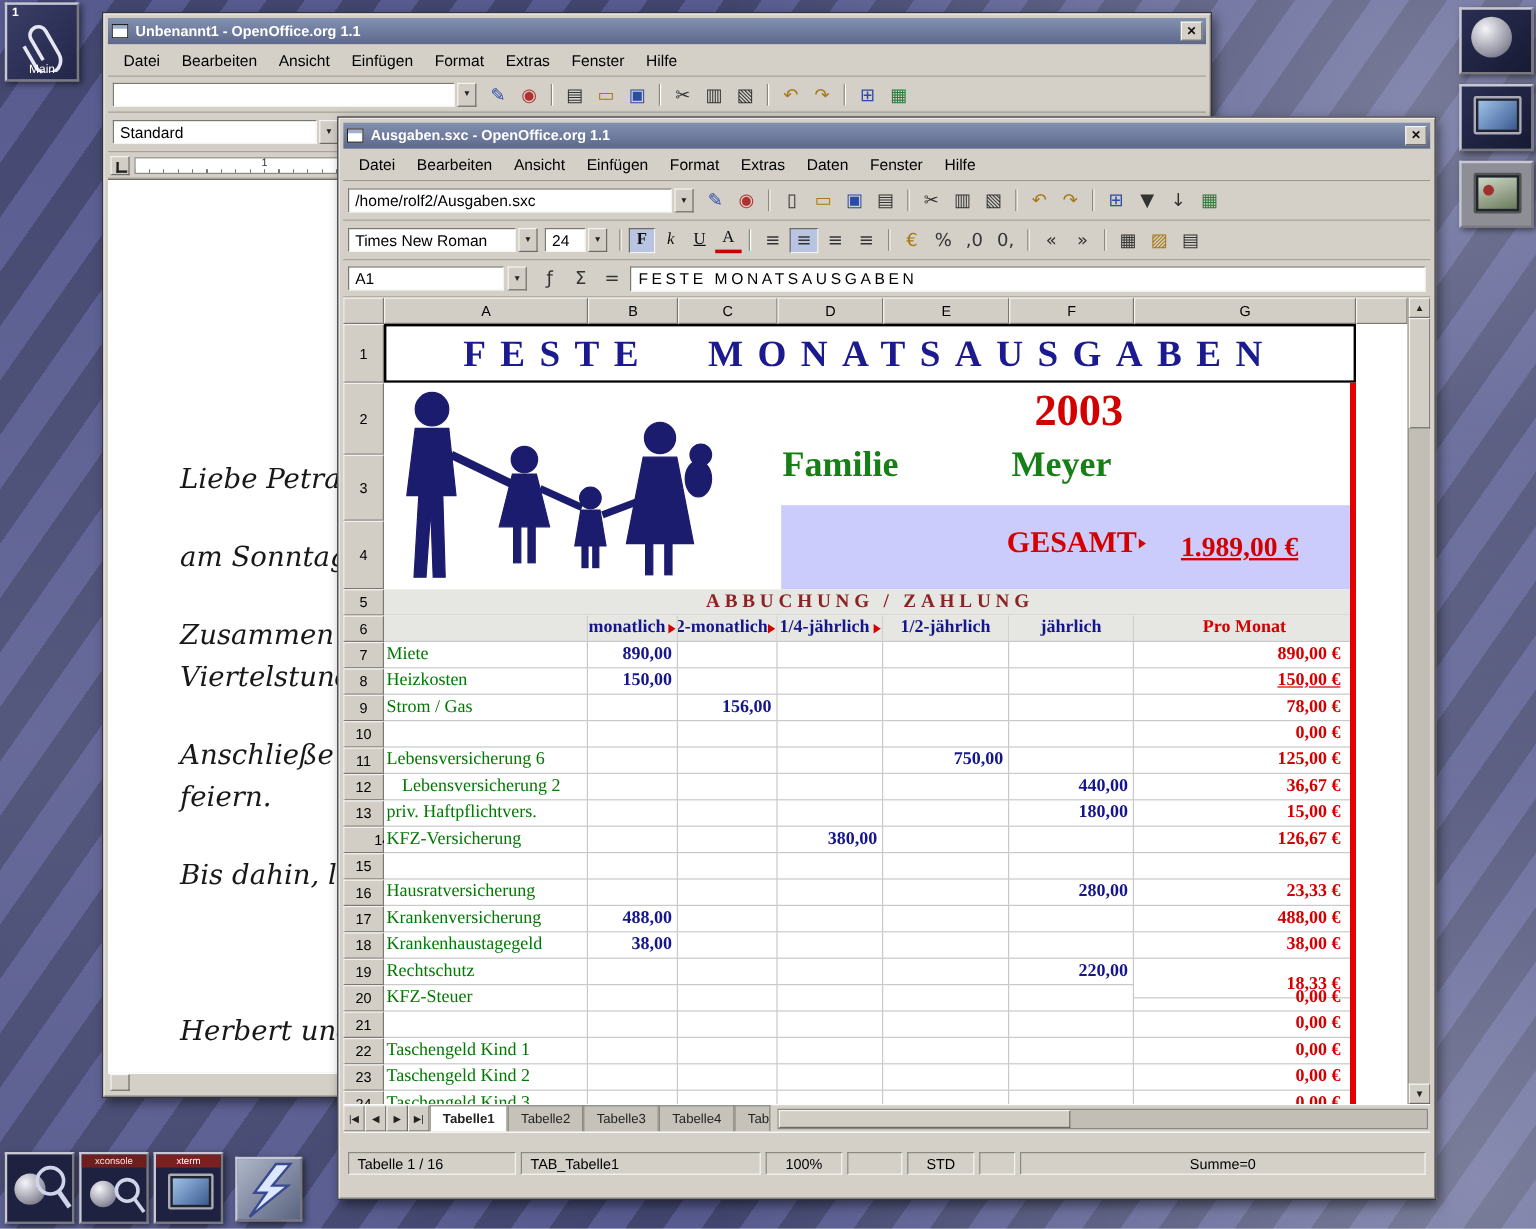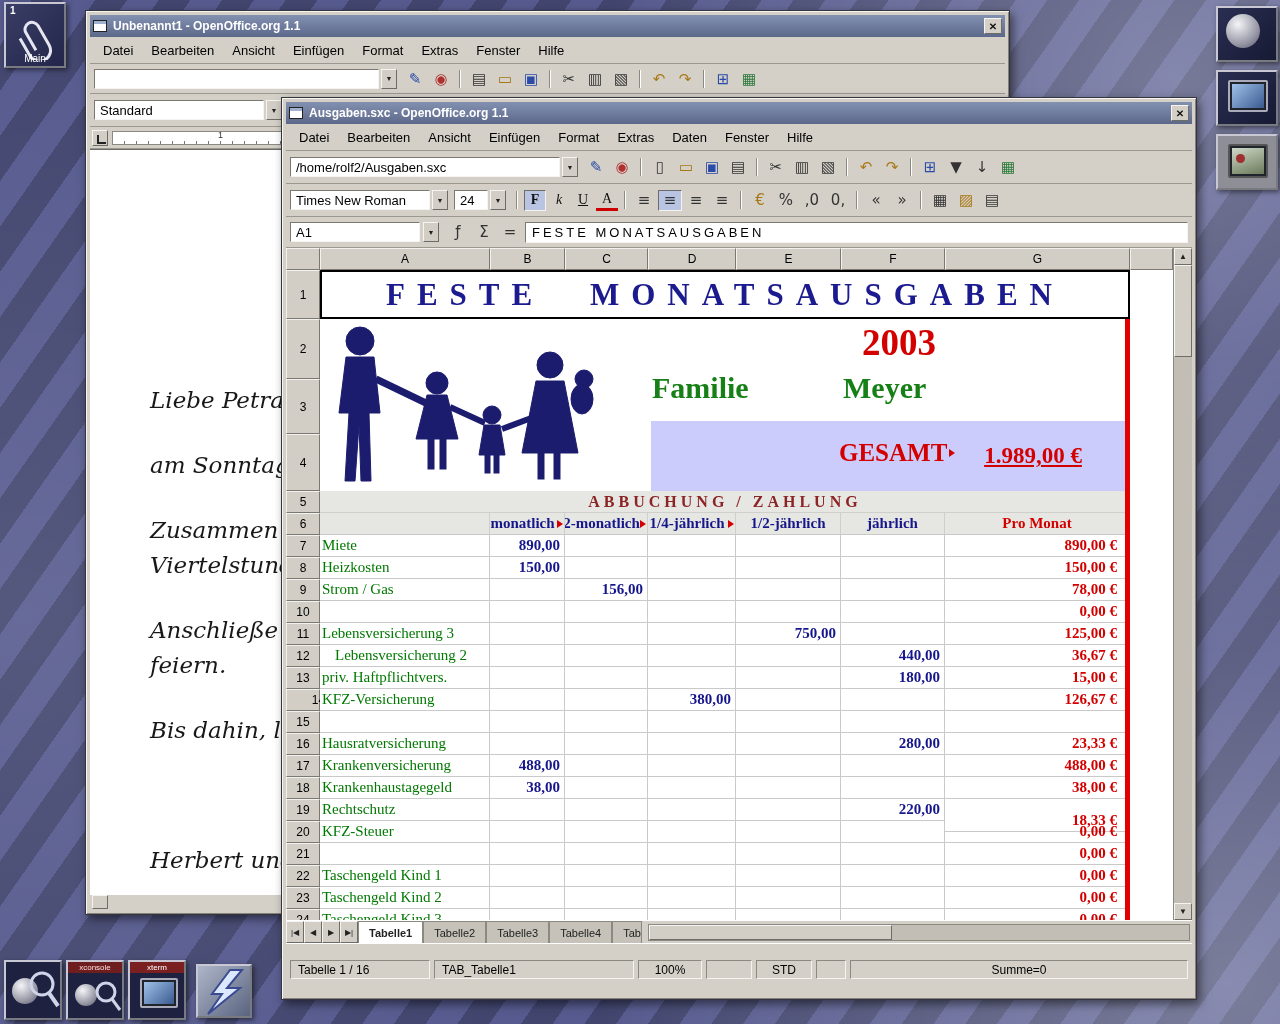--- a/index.html
+++ b/index.html
@@ -438,42 +438,42 @@
                     <div class="cell c-num" style="width: 104px;"></div>
                     <div class="cell c-redval" style="width: 185px;">890,00 €</div>
                   </div>
                   <div class="data-row">
                     <div class="cell c-label" style="width: 170px;">Heizkosten</div>
                     <div class="cell c-num" style="width: 75px;">150,00</div>
                     <div class="cell c-num" style="width: 83px;"></div>
                     <div class="cell c-num" style="width: 88px;"></div>
                     <div class="cell c-num" style="width: 105px;"></div>
                     <div class="cell c-num" style="width: 104px;"></div>
-                    <div class="cell c-redval" style="width: 185px;">150,00 €</div>
+                    <div class="cell c-redval" style="width: 185px; text-decoration: underline;">150,00 €</div>
                   </div>
                   <div class="data-row">
                     <div class="cell c-label" style="width: 170px;">Strom / Gas</div>
                     <div class="cell c-num" style="width: 75px;"></div>
                     <div class="cell c-num" style="width: 83px;">156,00</div>
                     <div class="cell c-num" style="width: 88px;"></div>
                     <div class="cell c-num" style="width: 105px;"></div>
                     <div class="cell c-num" style="width: 104px;"></div>
                     <div class="cell c-redval" style="width: 185px;">78,00 €</div>
                   </div>
                   <div class="data-row">
                     <div class="cell c-label" style="width: 170px;"></div>
                     <div class="cell c-num" style="width: 75px;"></div>
                     <div class="cell c-num" style="width: 83px;"></div>
                     <div class="cell c-num" style="width: 88px;"></div>
                     <div class="cell c-num" style="width: 105px;"></div>
                     <div class="cell c-num" style="width: 104px;"></div>
                     <div class="cell c-redval" style="width: 185px;">0,00 €</div>
                   </div>
                   <div class="data-row">
-                    <div class="cell c-label" style="width: 170px;">Lebensversicherung 3</div>
+                    <div class="cell c-label" style="width: 170px;">Lebensversicherung 6</div>
                     <div class="cell c-num" style="width: 75px;"></div>
                     <div class="cell c-num" style="width: 83px;"></div>
                     <div class="cell c-num" style="width: 88px;"></div>
                     <div class="cell c-num" style="width: 105px;">750,00</div>
                     <div class="cell c-num" style="width: 104px;"></div>
                     <div class="cell c-redval" style="width: 185px;">125,00 €</div>
                   </div>
                   <div class="data-row">
                     <div class="cell c-label" style="width: 170px; padding-left: 15px;">Lebensversicherung 2</div>
                     <div class="cell c-num" style="width: 75px;"></div>

